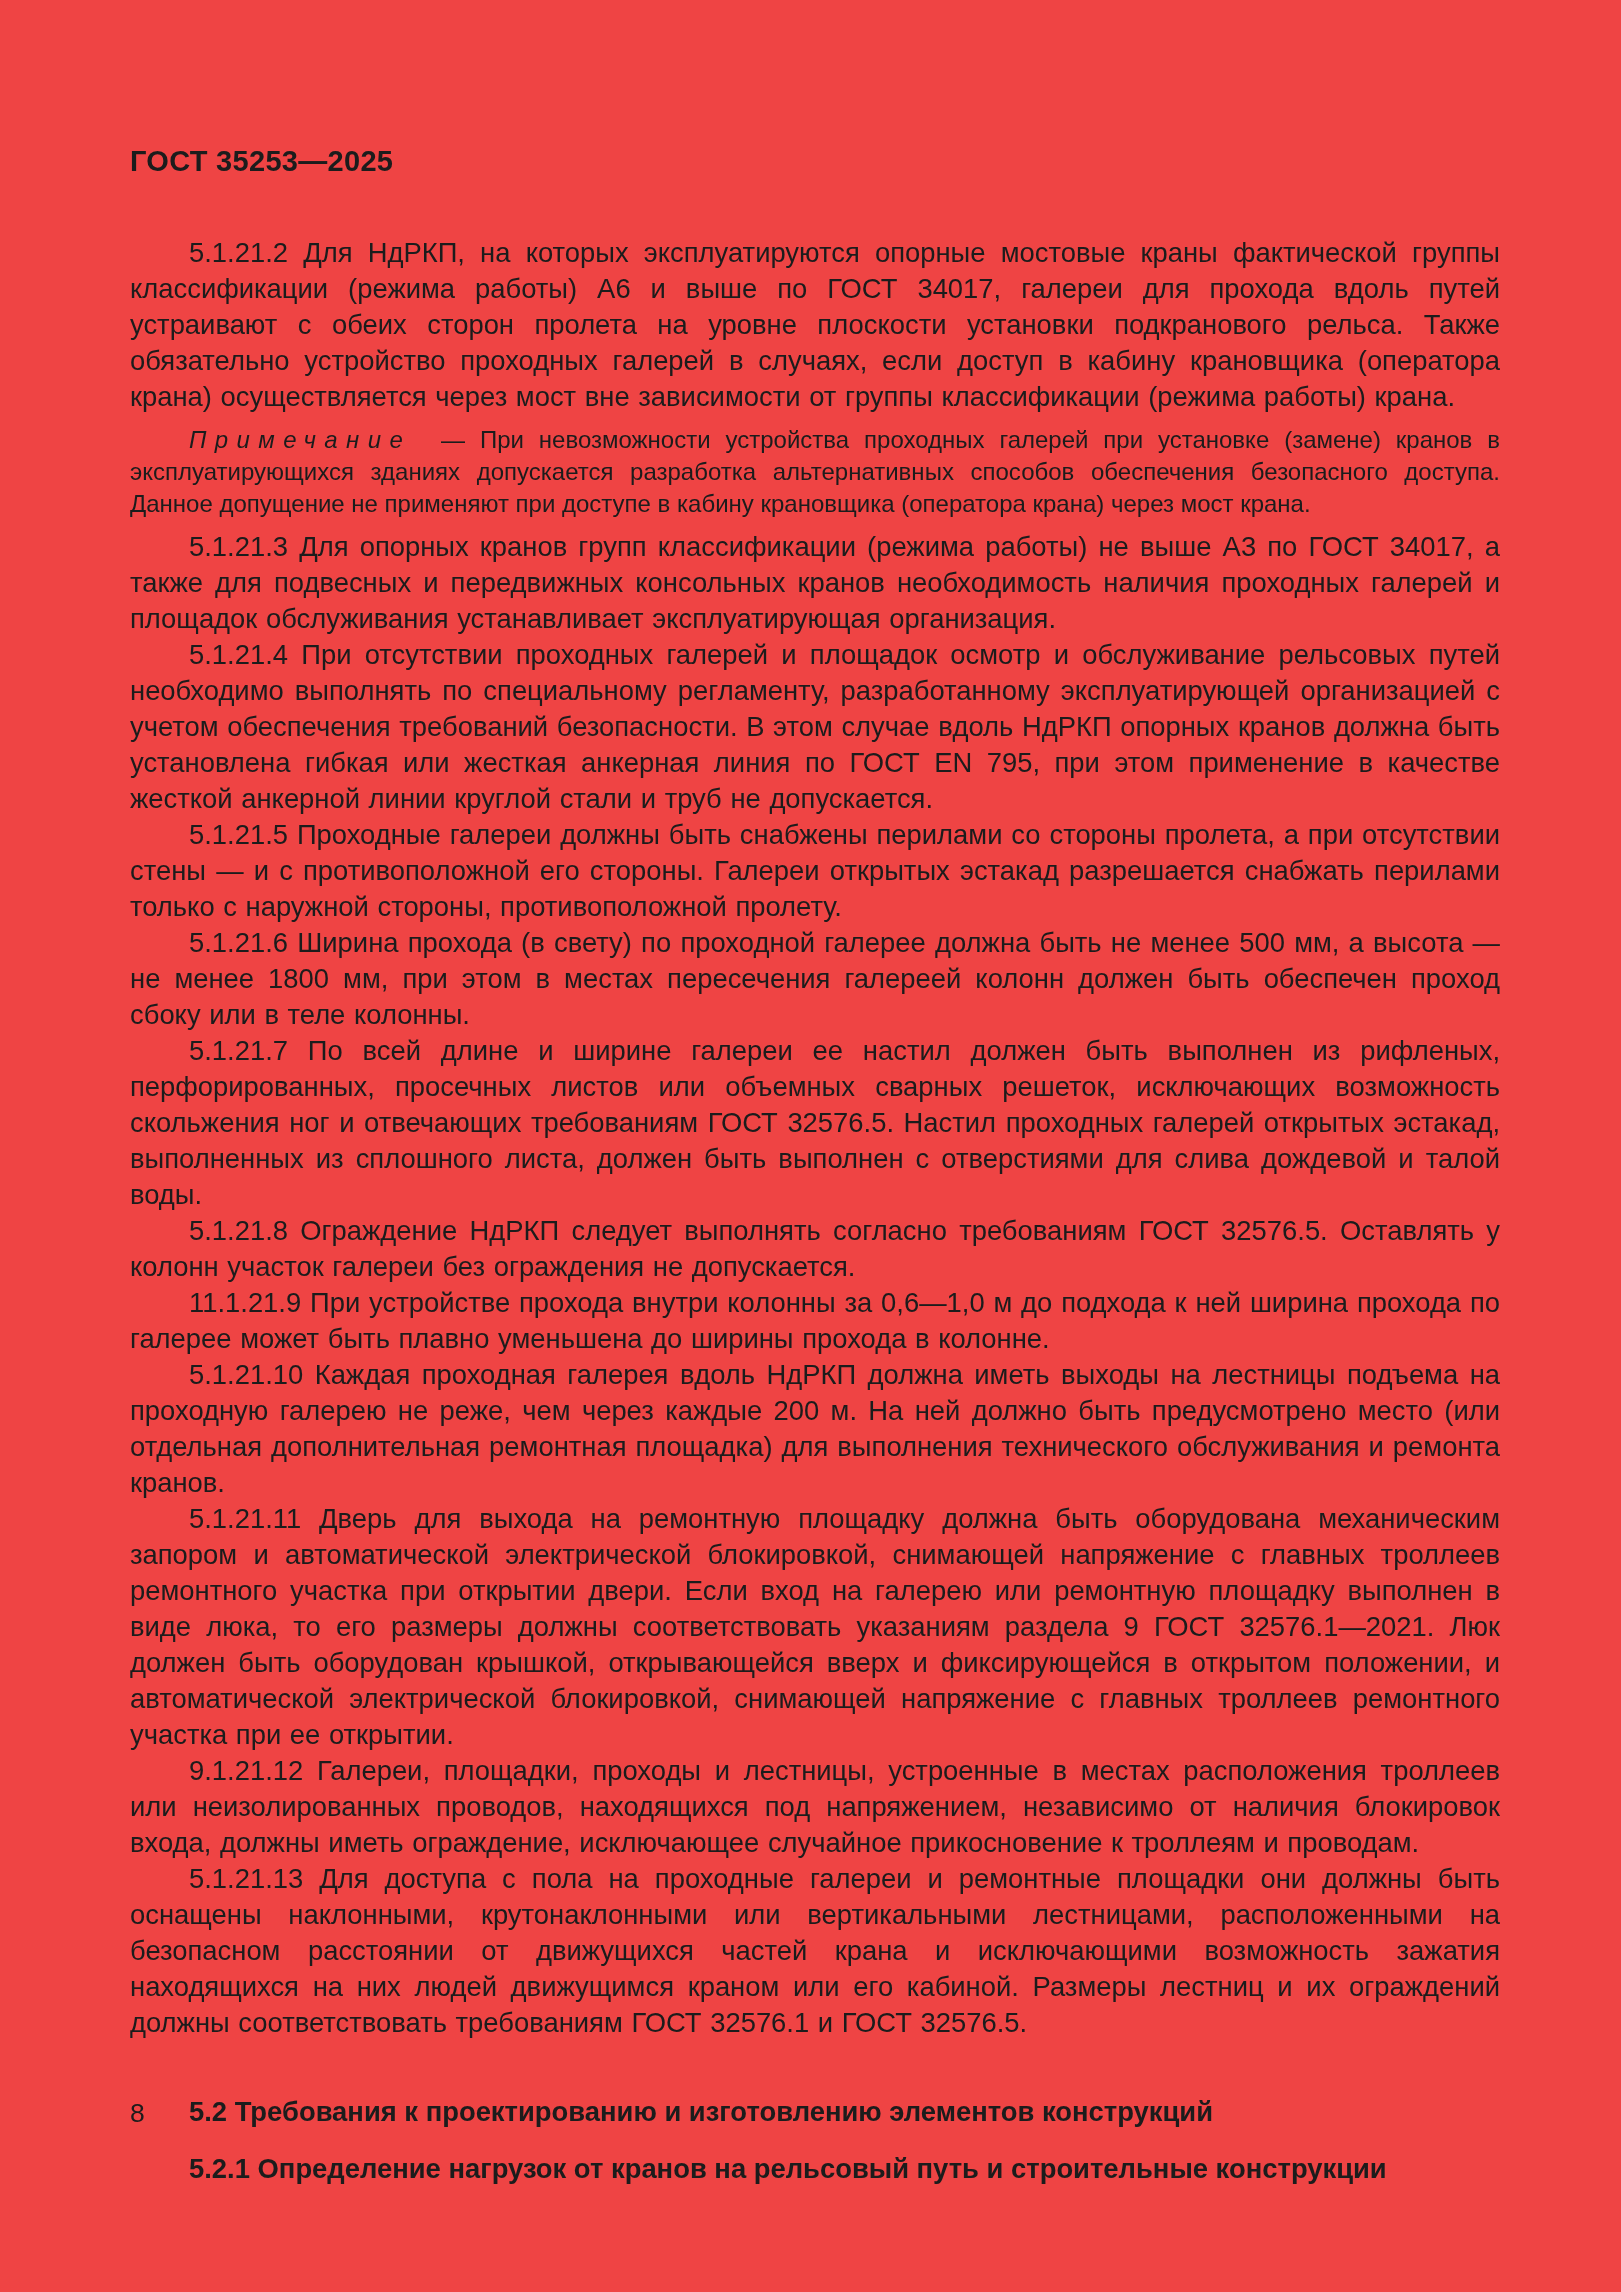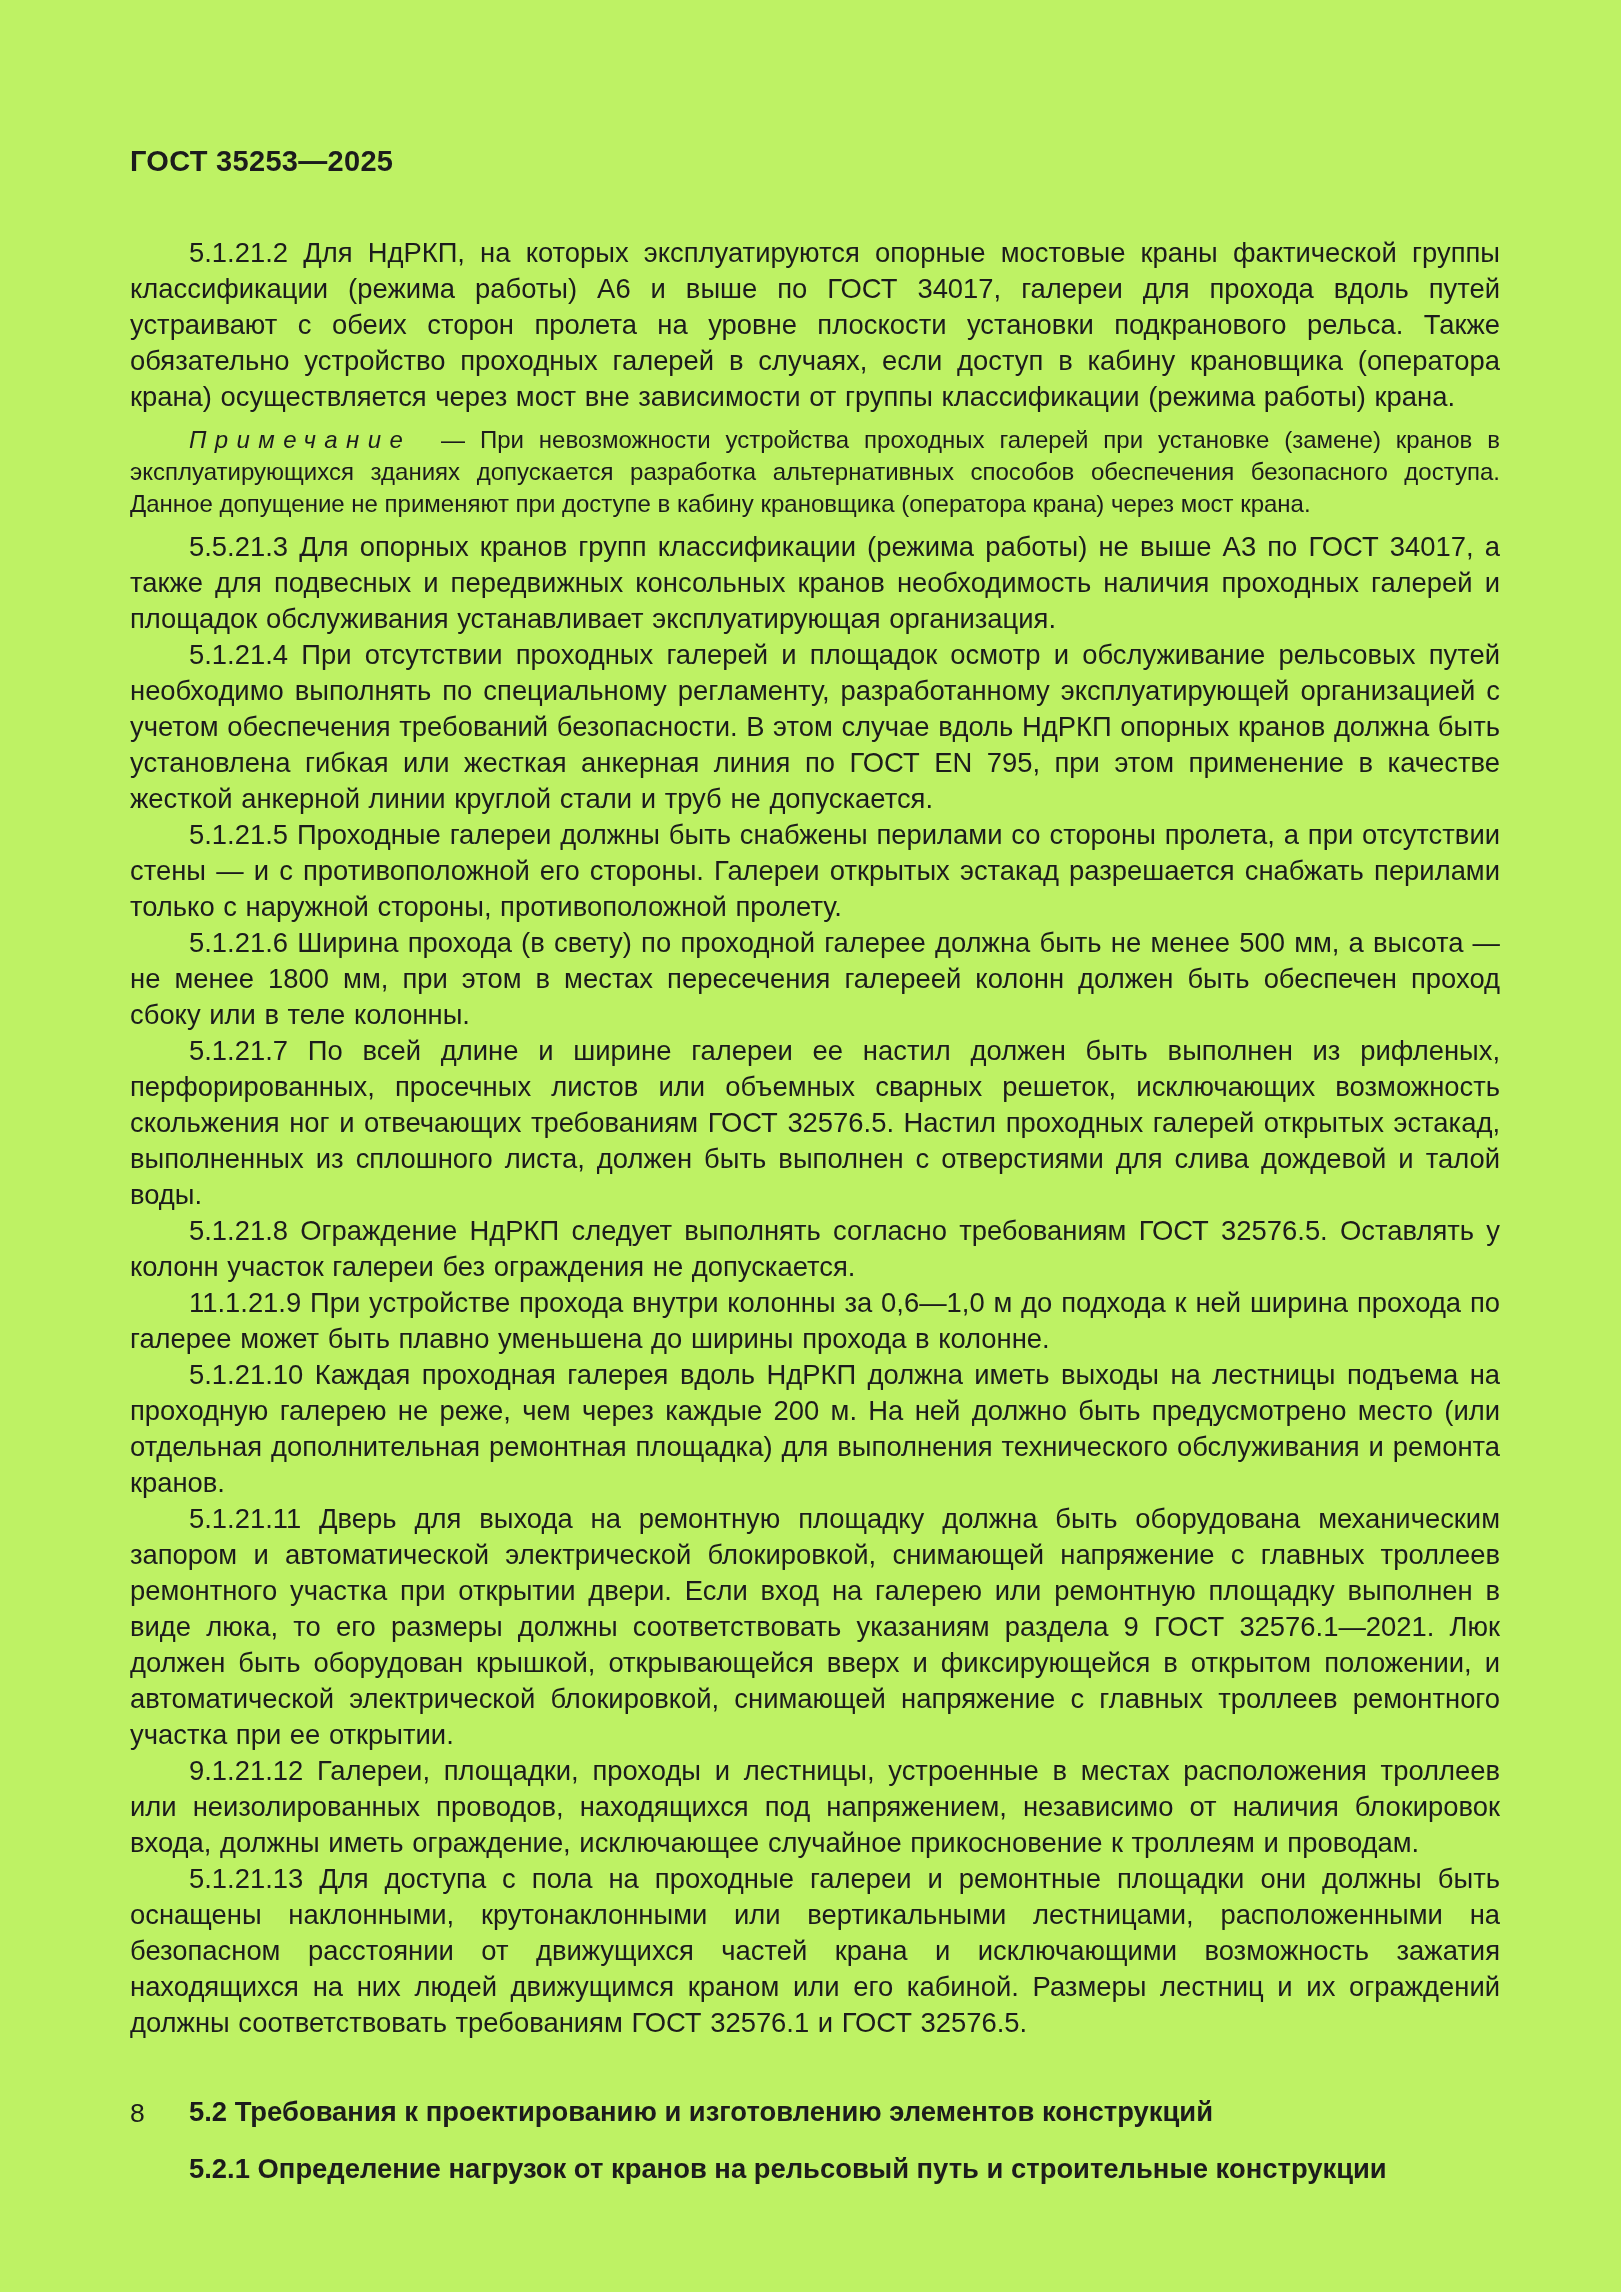--- a/index.html
+++ b/index.html
@@ -4,21 +4,21 @@
 <style>
   html, body {
     margin: 0;
     padding: 0;
     background: #ffffff;
   }
   .page {
     position: relative;
     width: 1621px;
     height: 2293px;
-    background: #bef264;
+    background: #ef4444;
     font-family: "Liberation Sans", sans-serif;
     color: #1c1c1c;
     overflow: hidden;
   }
   .content {
     position: absolute;
     left: 130px;
     top: 145px;
     width: 1370px;
   }
@@ -75,21 +75,21 @@
 
 <div class="page">
   <div class="content">
 
     <div class="doc-header">ГОСТ 35253—2025</div>
 
     <p class="para">5.1.21.2 Для НдРКП, на которых эксплуатируются опорные мостовые краны фактической группы классификации (режима работы) А6 и выше по ГОСТ 34017, галереи для прохода вдоль путей устраивают с обеих сторон пролета на уровне плоскости установки подкранового рельса. Также обязательно устройство проходных галерей в случаях, если доступ в кабину крановщика (оператора крана) осуществляется через мост вне зависимости от группы классификации (режима работы) крана.</p>
 
     <p class="note"><span class="note-label">Примечание</span>&nbsp;&nbsp;<span>—  При невозможности устройства проходных галерей при установке (замене) кранов в эксплуатирующихся зданиях допускается разработка альтернативных способов обеспечения безопасного доступа. Данное допущение не применяют при доступе в кабину крановщика (оператора крана) через мост крана.</span></p>
 
-    <p class="para">5.5.21.3 Для опорных кранов групп классификации (режима работы) не выше А3 по ГОСТ 34017, а также для подвесных и передвижных консольных кранов необходимость наличия проходных галерей и площадок обслуживания устанавливает эксплуатирующая организация.</p>
+    <p class="para">5.1.21.3 Для опорных кранов групп классификации (режима работы) не выше А3 по ГОСТ 34017, а также для подвесных и передвижных консольных кранов необходимость наличия проходных галерей и площадок обслуживания устанавливает эксплуатирующая организация.</p>
     <p class="para">5.1.21.4 При отсутствии проходных галерей и площадок осмотр и обслуживание рельсовых путей необходимо выполнять по специальному регламенту, разработанному эксплуатирующей организацией с учетом обеспечения требований безопасности. В этом случае вдоль НдРКП опорных кранов должна быть установлена гибкая или жесткая анкерная линия по ГОСТ EN 795, при этом применение в качестве жесткой анкерной линии круглой стали и труб не допускается.</p>
     <p class="para">5.1.21.5 Проходные галереи должны быть снабжены перилами со стороны пролета, а при отсутствии стены — и с противоположной его стороны. Галереи открытых эстакад разрешается снабжать перилами только с наружной стороны, противоположной пролету.</p>
     <p class="para">5.1.21.6 Ширина прохода (в свету) по проходной галерее должна быть не менее 500 мм, а высота — не менее 1800 мм, при этом в местах пересечения галереей колонн должен быть обеспечен проход сбоку или в теле колонны.</p>
     <p class="para">5.1.21.7 По всей длине и ширине галереи ее настил должен быть выполнен из рифленых, перфорированных, просечных листов или объемных сварных решеток, исключающих возможность скольжения ног и отвечающих требованиям ГОСТ 32576.5. Настил проходных галерей открытых эстакад, выполненных из сплошного листа, должен быть выполнен с отверстиями для слива дождевой и талой воды.</p>
     <p class="para">5.1.21.8 Ограждение НдРКП следует выполнять согласно требованиям ГОСТ 32576.5. Оставлять у колонн участок галереи без ограждения не допускается.</p>
     <p class="para">11.1.21.9 При устройстве прохода внутри колонны за 0,6—1,0 м до подхода к ней ширина прохода по галерее может быть плавно уменьшена до ширины прохода в колонне.</p>
     <p class="para">5.1.21.10 Каждая проходная галерея вдоль НдРКП должна иметь выходы на лестницы подъема на проходную галерею не реже, чем через каждые 200 м. На ней должно быть предусмотрено место (или отдельная дополнительная ремонтная площадка) для выполнения технического обслуживания и ремонта кранов.</p>
     <p class="para">5.1.21.11 Дверь для выхода на ремонтную площадку должна быть оборудована механическим запором и автоматической электрической блокировкой, снимающей напряжение с главных троллеев ремонтного участка при открытии двери. Если вход на галерею или ремонтную площадку выполнен в виде люка, то его размеры должны соответствовать указаниям раздела 9 ГОСТ 32576.1—2021. Люк должен быть оборудован крышкой, открывающейся вверх и фиксирующейся в открытом положении, и автоматической электрической блокировкой, снимающей напряжение с главных троллеев ремонтного участка при ее открытии.</p>
     <p class="para">9.1.21.12 Галереи, площадки, проходы и лестницы, устроенные в местах расположения троллеев или неизолированных проводов, находящихся под напряжением, независимо от наличия блокировок входа, должны иметь ограждение, исключающее случайное прикосновение к троллеям и проводам.</p>
     <p class="para">5.1.21.13 Для доступа с пола на проходные галереи и ремонтные площадки они должны быть оснащены наклонными, крутонаклонными или вертикальными лестницами, расположенными на безопасном расстоянии от движущихся частей крана и исключающими возможность зажатия находящихся на них людей движущимся краном или его кабиной. Размеры лестниц и их ограждений должны соответствовать требованиям ГОСТ 32576.1 и ГОСТ 32576.5.</p>

